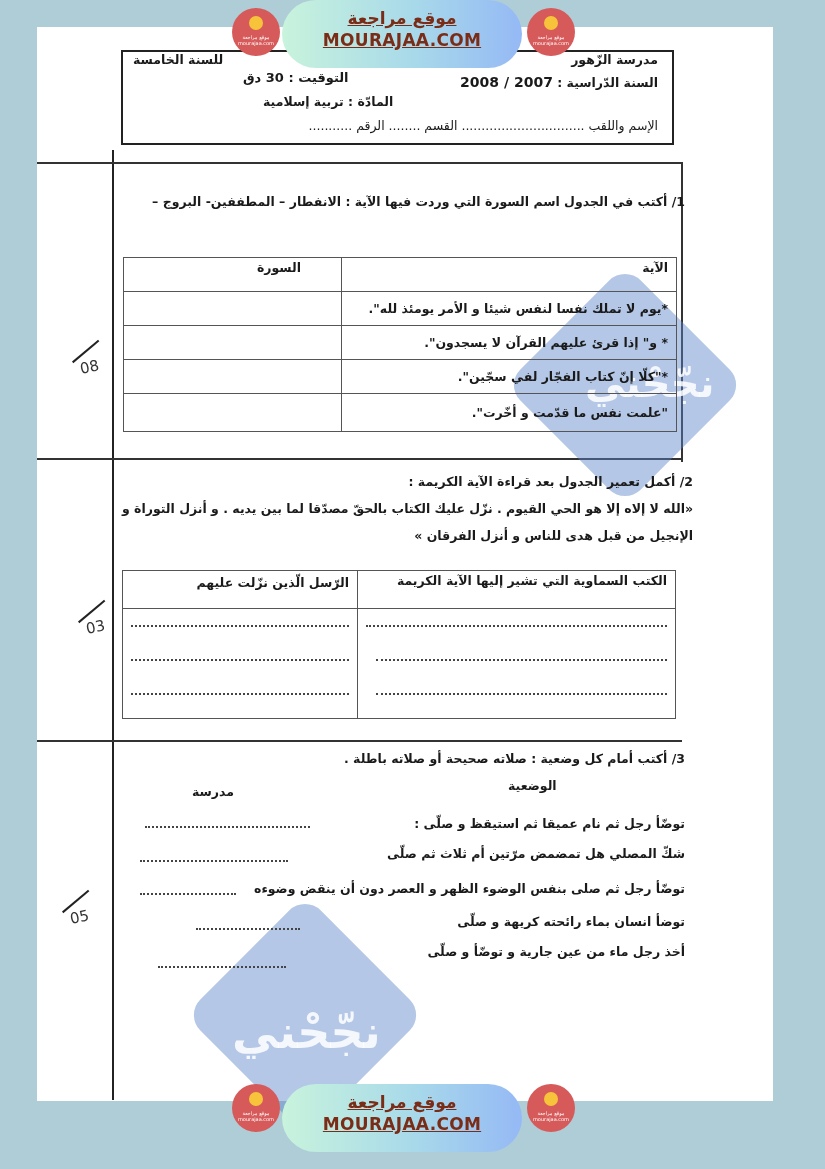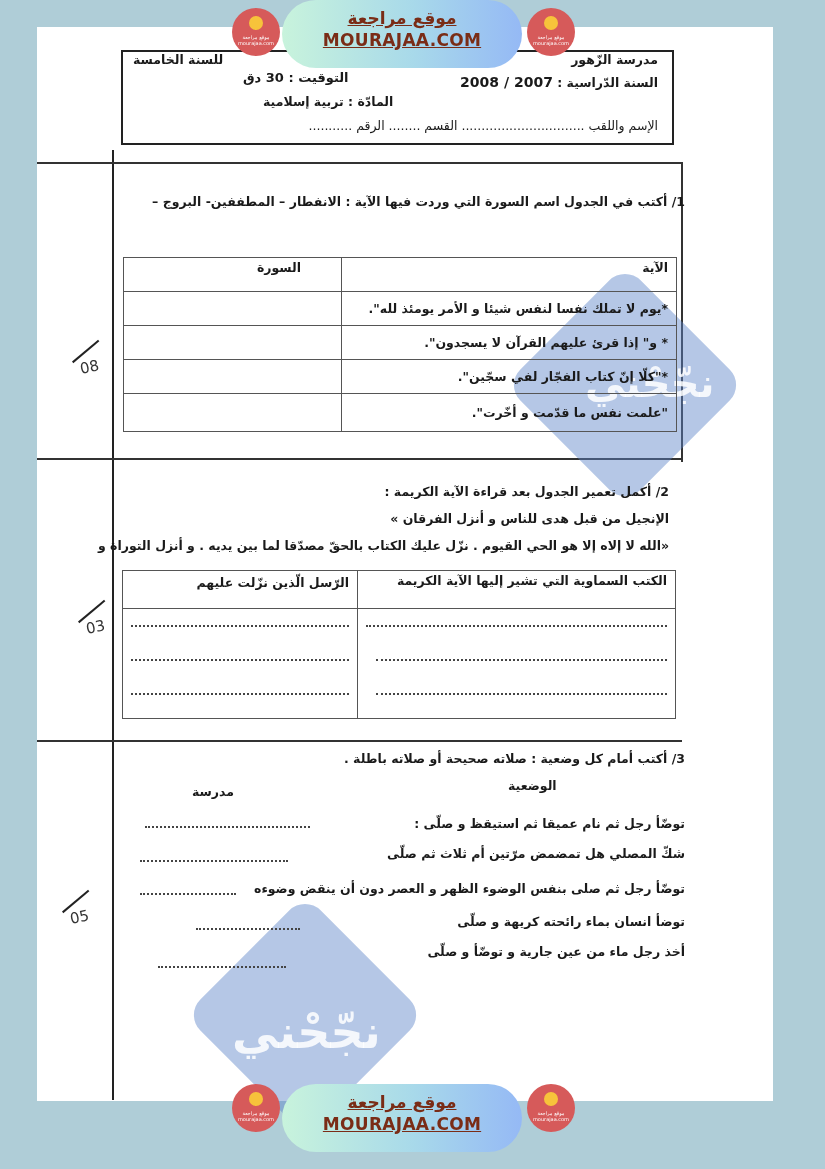--- a/index.html
+++ b/index.html
@@ -152,24 +152,24 @@
     <td>*"كلّا إنّ كتاب الفجّار لفي سجّين".</td>
     <td></td>
   </tr>
   <tr style="height:38px;">
     <td>"علمت نفس ما قدّمت و أخّرت".</td>
     <td></td>
   </tr>
 </tbody>
   </table>
 
-<div class="q-text" style="right:156px; top:468px; width:560px;margin-top:10px;">
+<div class="q-text" style="right:132px; top:468px; width:560px;">
   <div>2/ أكمل تعمير الجدول بعد قراءة الآية الكريمة :</div>
+  <div style="white-space:nowrap;">«الله لا إلاه إلا هو الحي القيوم . نزّل عليك الكتاب بالحقّ مصدّقا لما بين يديه . و أنزل التوراة و</div>
   <div>الإنجيل من قبل هدى للناس و أنزل الفرقان »</div>
-  <div style="white-space:nowrap;">«الله لا إلاه إلا هو الحي القيوم . نزّل عليك الكتاب بالحقّ مصدّقا لما بين يديه . و أنزل التوراة و</div>
 </div>
 <div class="score" style="left:86px; top:618px;">
   <span class="slash"></span>
   <span>03</span>
 </div>
 <table class="grid" style="left:122px; top:570px; width:554px;">
   <tbody>
       <tr style="height:38px;">
     <td style="width:318px; vertical-align:top; padding-top:2px;">الكتب السماوية التي تشير إليها الآية الكريمة</td>
     <td style="vertical-align:top; padding-top:4px;">الرّسل الّذين نزّلت عليهم</td>

